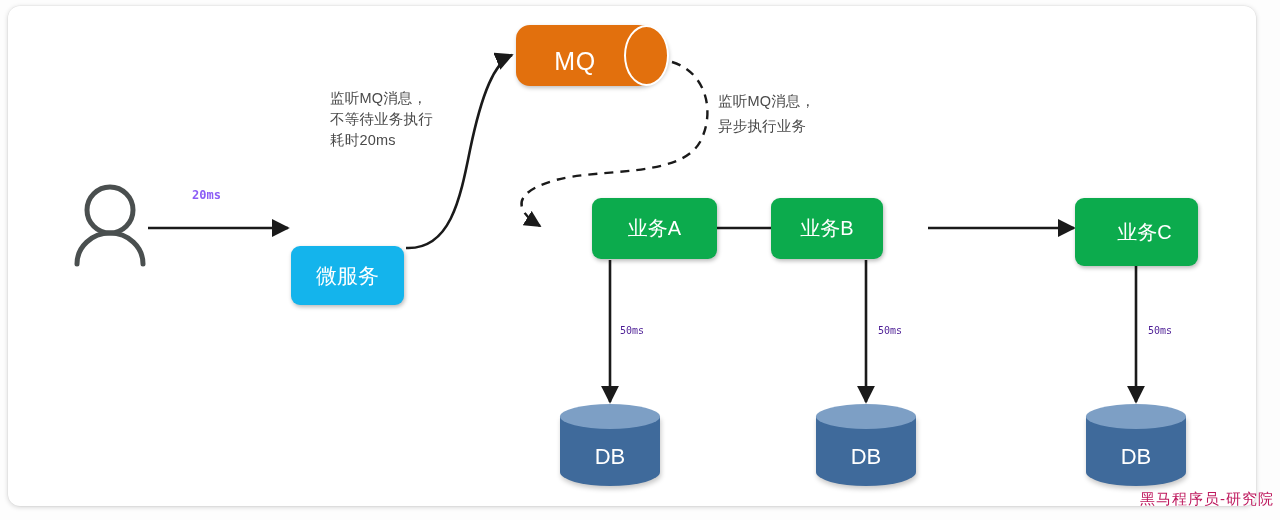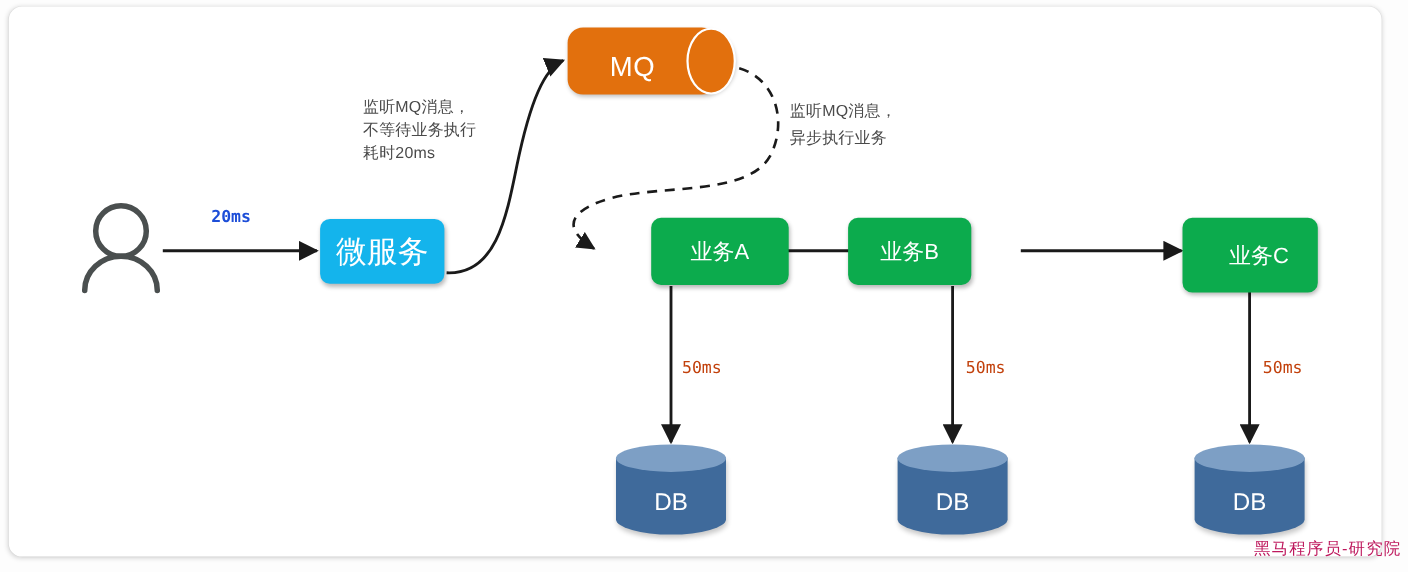--- a/index.html
+++ b/index.html
@@ -40,22 +40,23 @@
     align-items: center;
     justify-content: center;
     box-sizing: border-box;
     color: #ffffff;
     text-align: center;
     user-select: none;
   }
   .node-ms {
     border-radius: 9px;
     background: #14b4ec;
-    font-size: 28px;
+    font-size: 21px;
     box-shadow: 1px 2px 4px rgba(0,0,0,0.28);
+    margin-top: 47px;
   }
   .node-biz {
     border-radius: 9px;
     background: #0cab4d;
     font-size: 20px;
     box-shadow: 1px 2px 4px rgba(0,0,0,0.28);
   }
 
   
   .node-mq {
@@ -141,28 +142,28 @@
     white-space: pre;
     user-select: none;
   }
   .lbl-note {
     font-size: 14.5px;
     line-height: 21px;
     letter-spacing: 0.2px;
   }
   .lbl-ms-green {
     font-family: "DejaVu Sans Mono", "Liberation Mono", monospace;
-    font-size: 15px;
-    color: #1d4ed8;
+    font-size: 12px;
+    color: #8b5cf6;
     font-weight: 700;
   }
   .lbl-ms-gray {
     font-family: "DejaVu Sans Mono", "Liberation Mono", monospace;
-    font-size: 15px;
-    color: #c2410c;
+    font-size: 10px;
+    color: #4c1d95;
   }
   .watermark {
     position: absolute;
     font-size: 15px;
     color: #be185d;
     letter-spacing: 1px;
     user-select: none;
   }
 </style>
 </head>

